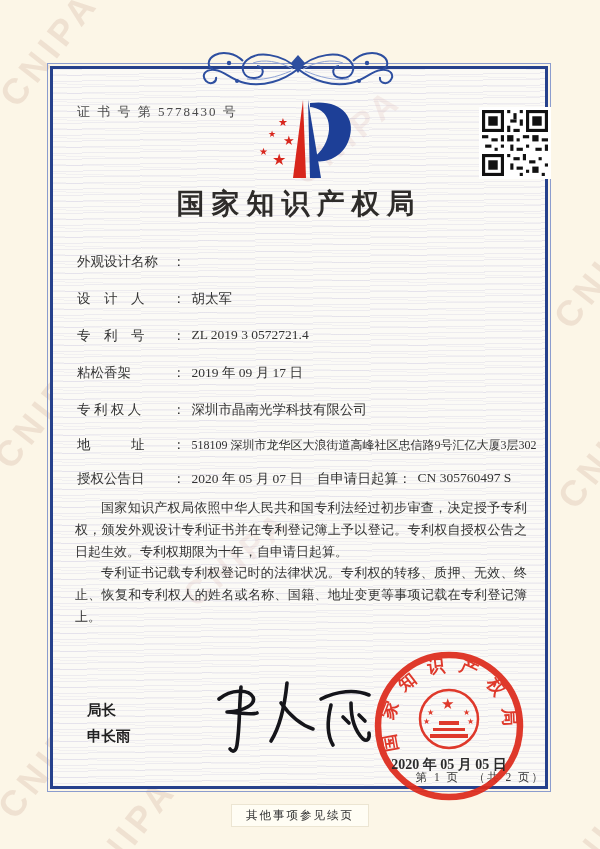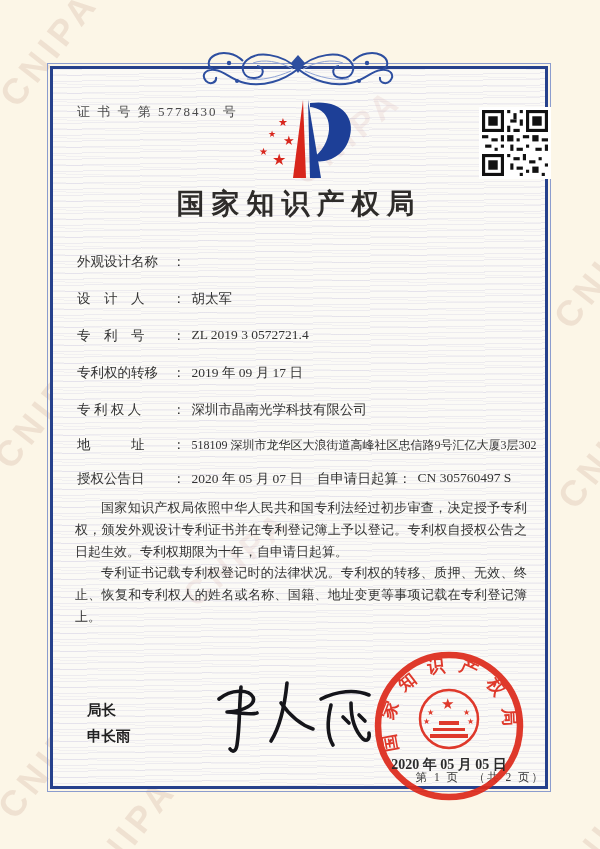--- a/index.html
+++ b/index.html
@@ -134,21 +134,21 @@
       <span class="lab">设　计　人</span>
         <span class="col">：</span>
       <span class="val">胡太军</span>
     </div>
     <div class="field f2">
       <span class="lab">专　利　号</span>
         <span class="col">：</span>
       <span class="val">ZL 2019 3 0572721.4</span>
     </div>
     <div class="field f3">
-      <span class="lab">专利权的转移</span>
+      <span class="lab">粘松香架</span>
         <span class="col">：</span>
       <span class="val">2019 年 09 月 17 日</span>
     </div>
     <div class="field f4">
       <span class="lab">专 利 权 人</span>
         <span class="col">：</span>
       <span class="val">深圳市晶南光学科技有限公司</span>
     </div>
     <div class="field f5">
       <span class="lab">地　　　址</span>
@@ -221,13 +221,14 @@
           <circle cx="36" cy="20" r="2.2" fill="#2e4fa0"></circle>
           <circle cx="44" cy="38" r="2" fill="#2e4fa0"></circle>
         </g>
       </defs>
       <use href="#curlL"></use>
       <use href="#curlL" transform="translate(210,0) scale(-1,1)"></use>
       <path d="M98,20 L105,12 L112,20 L105,30 Z" fill="#2e4fa0"></path>
     </svg>
   </div>
 
+  <div class="cont-note">其他事项参见续页</div>
 </div>
 
 </body></html>

